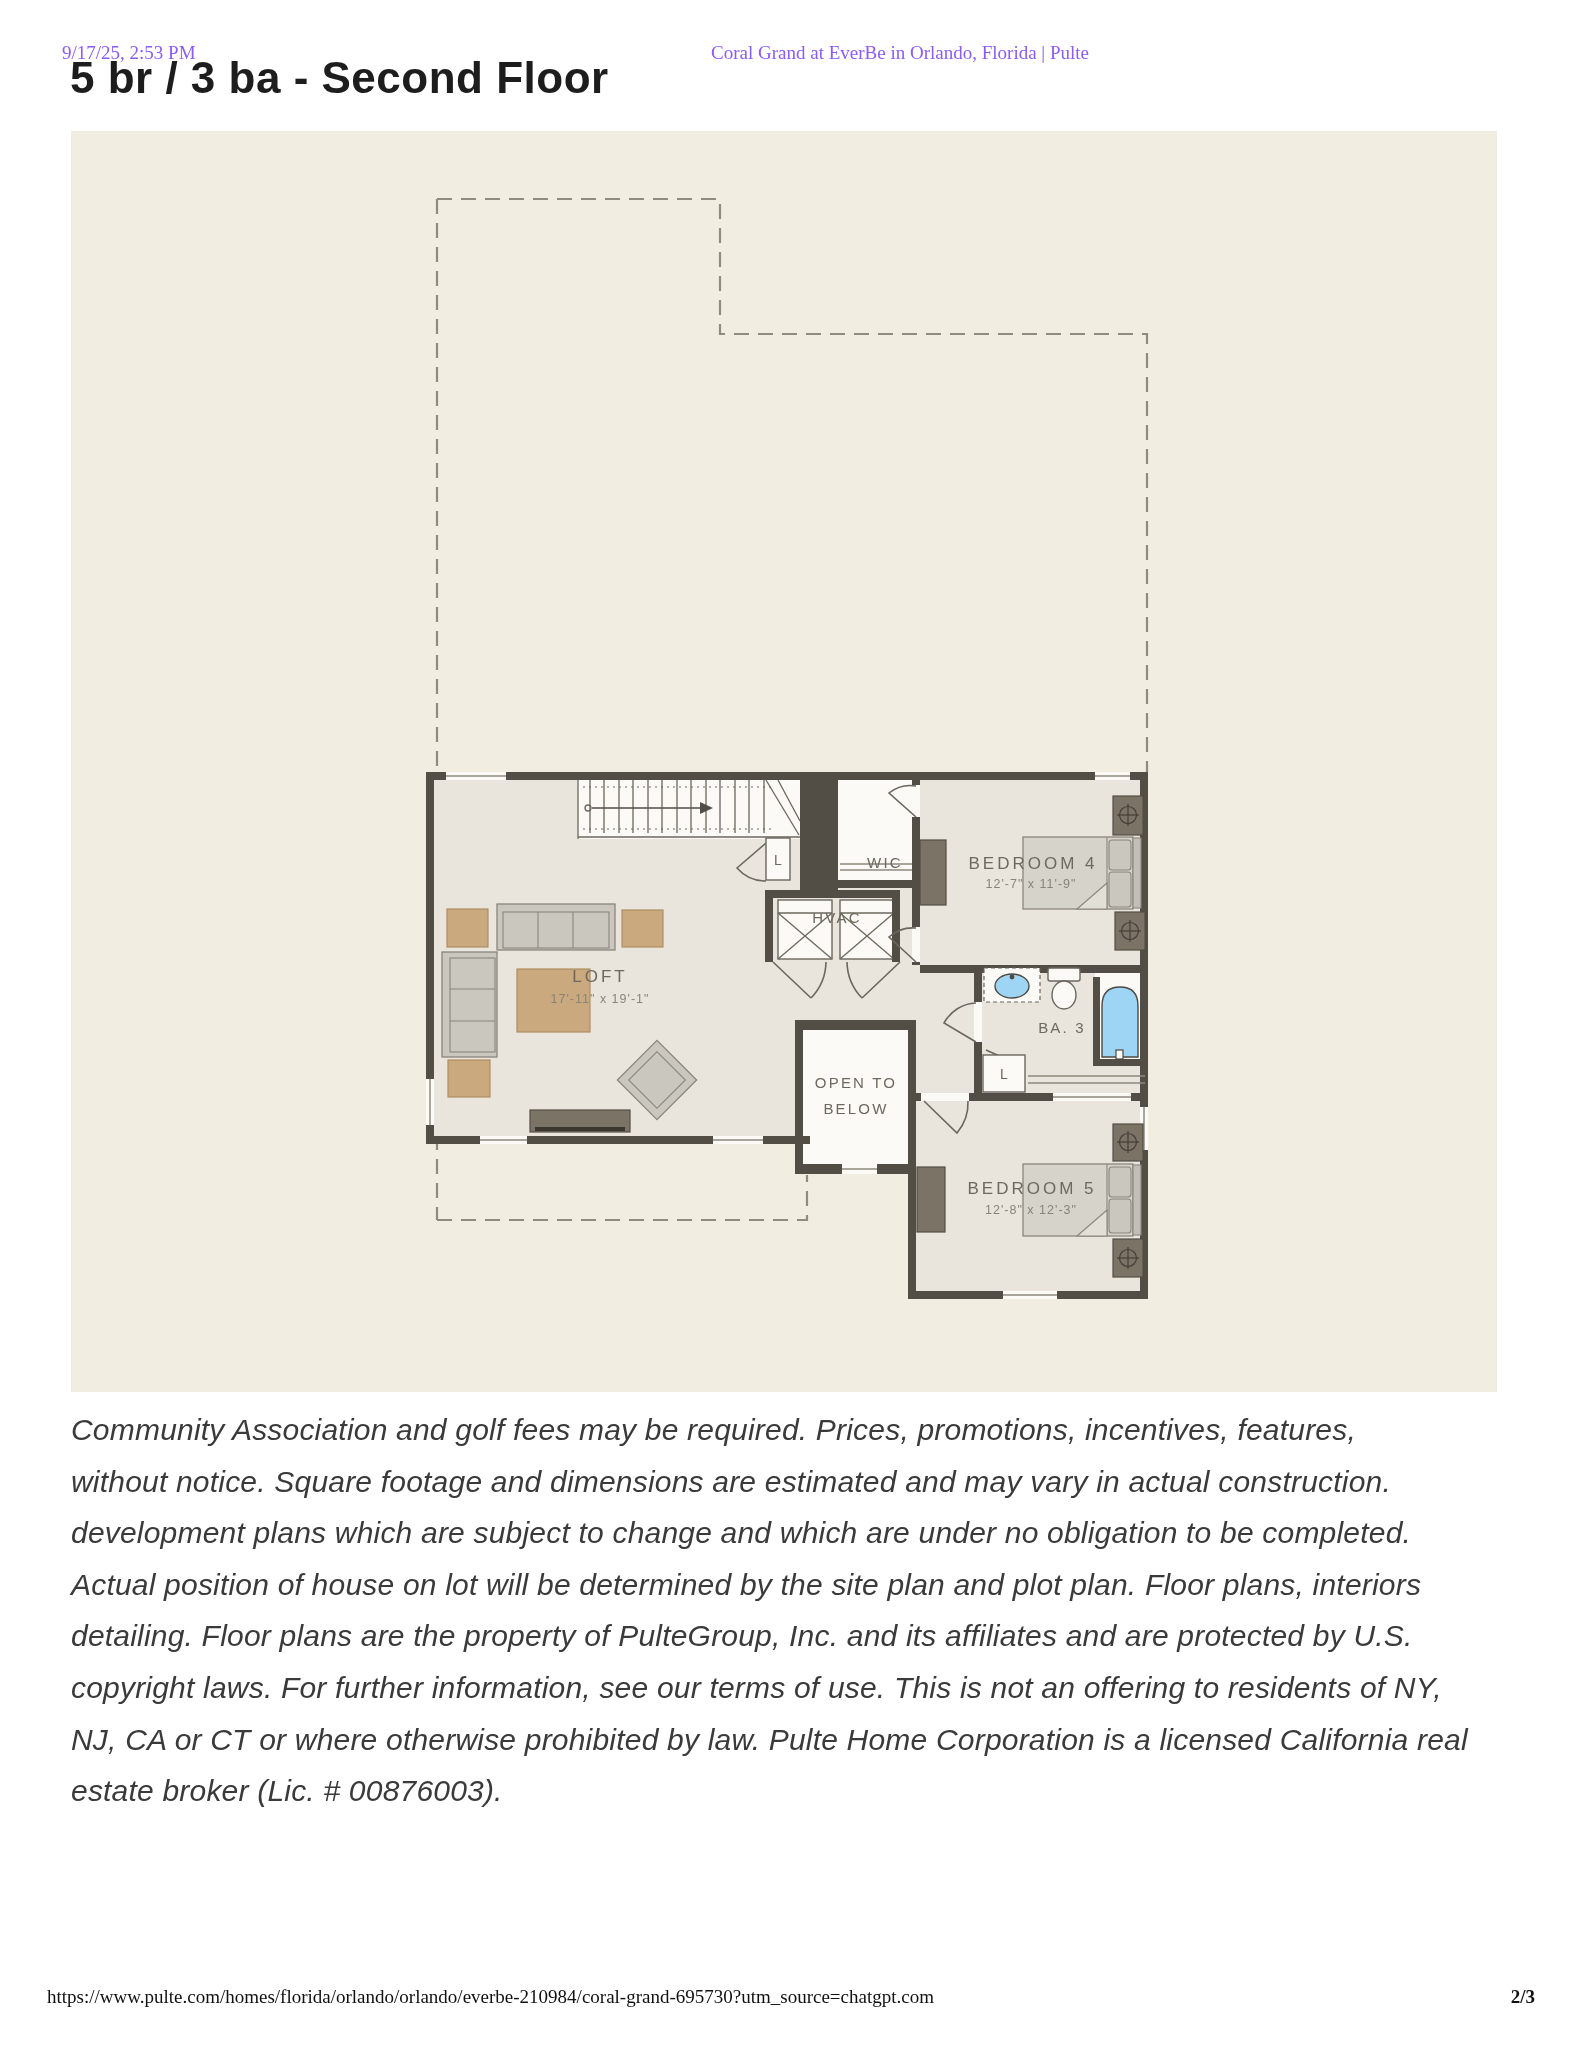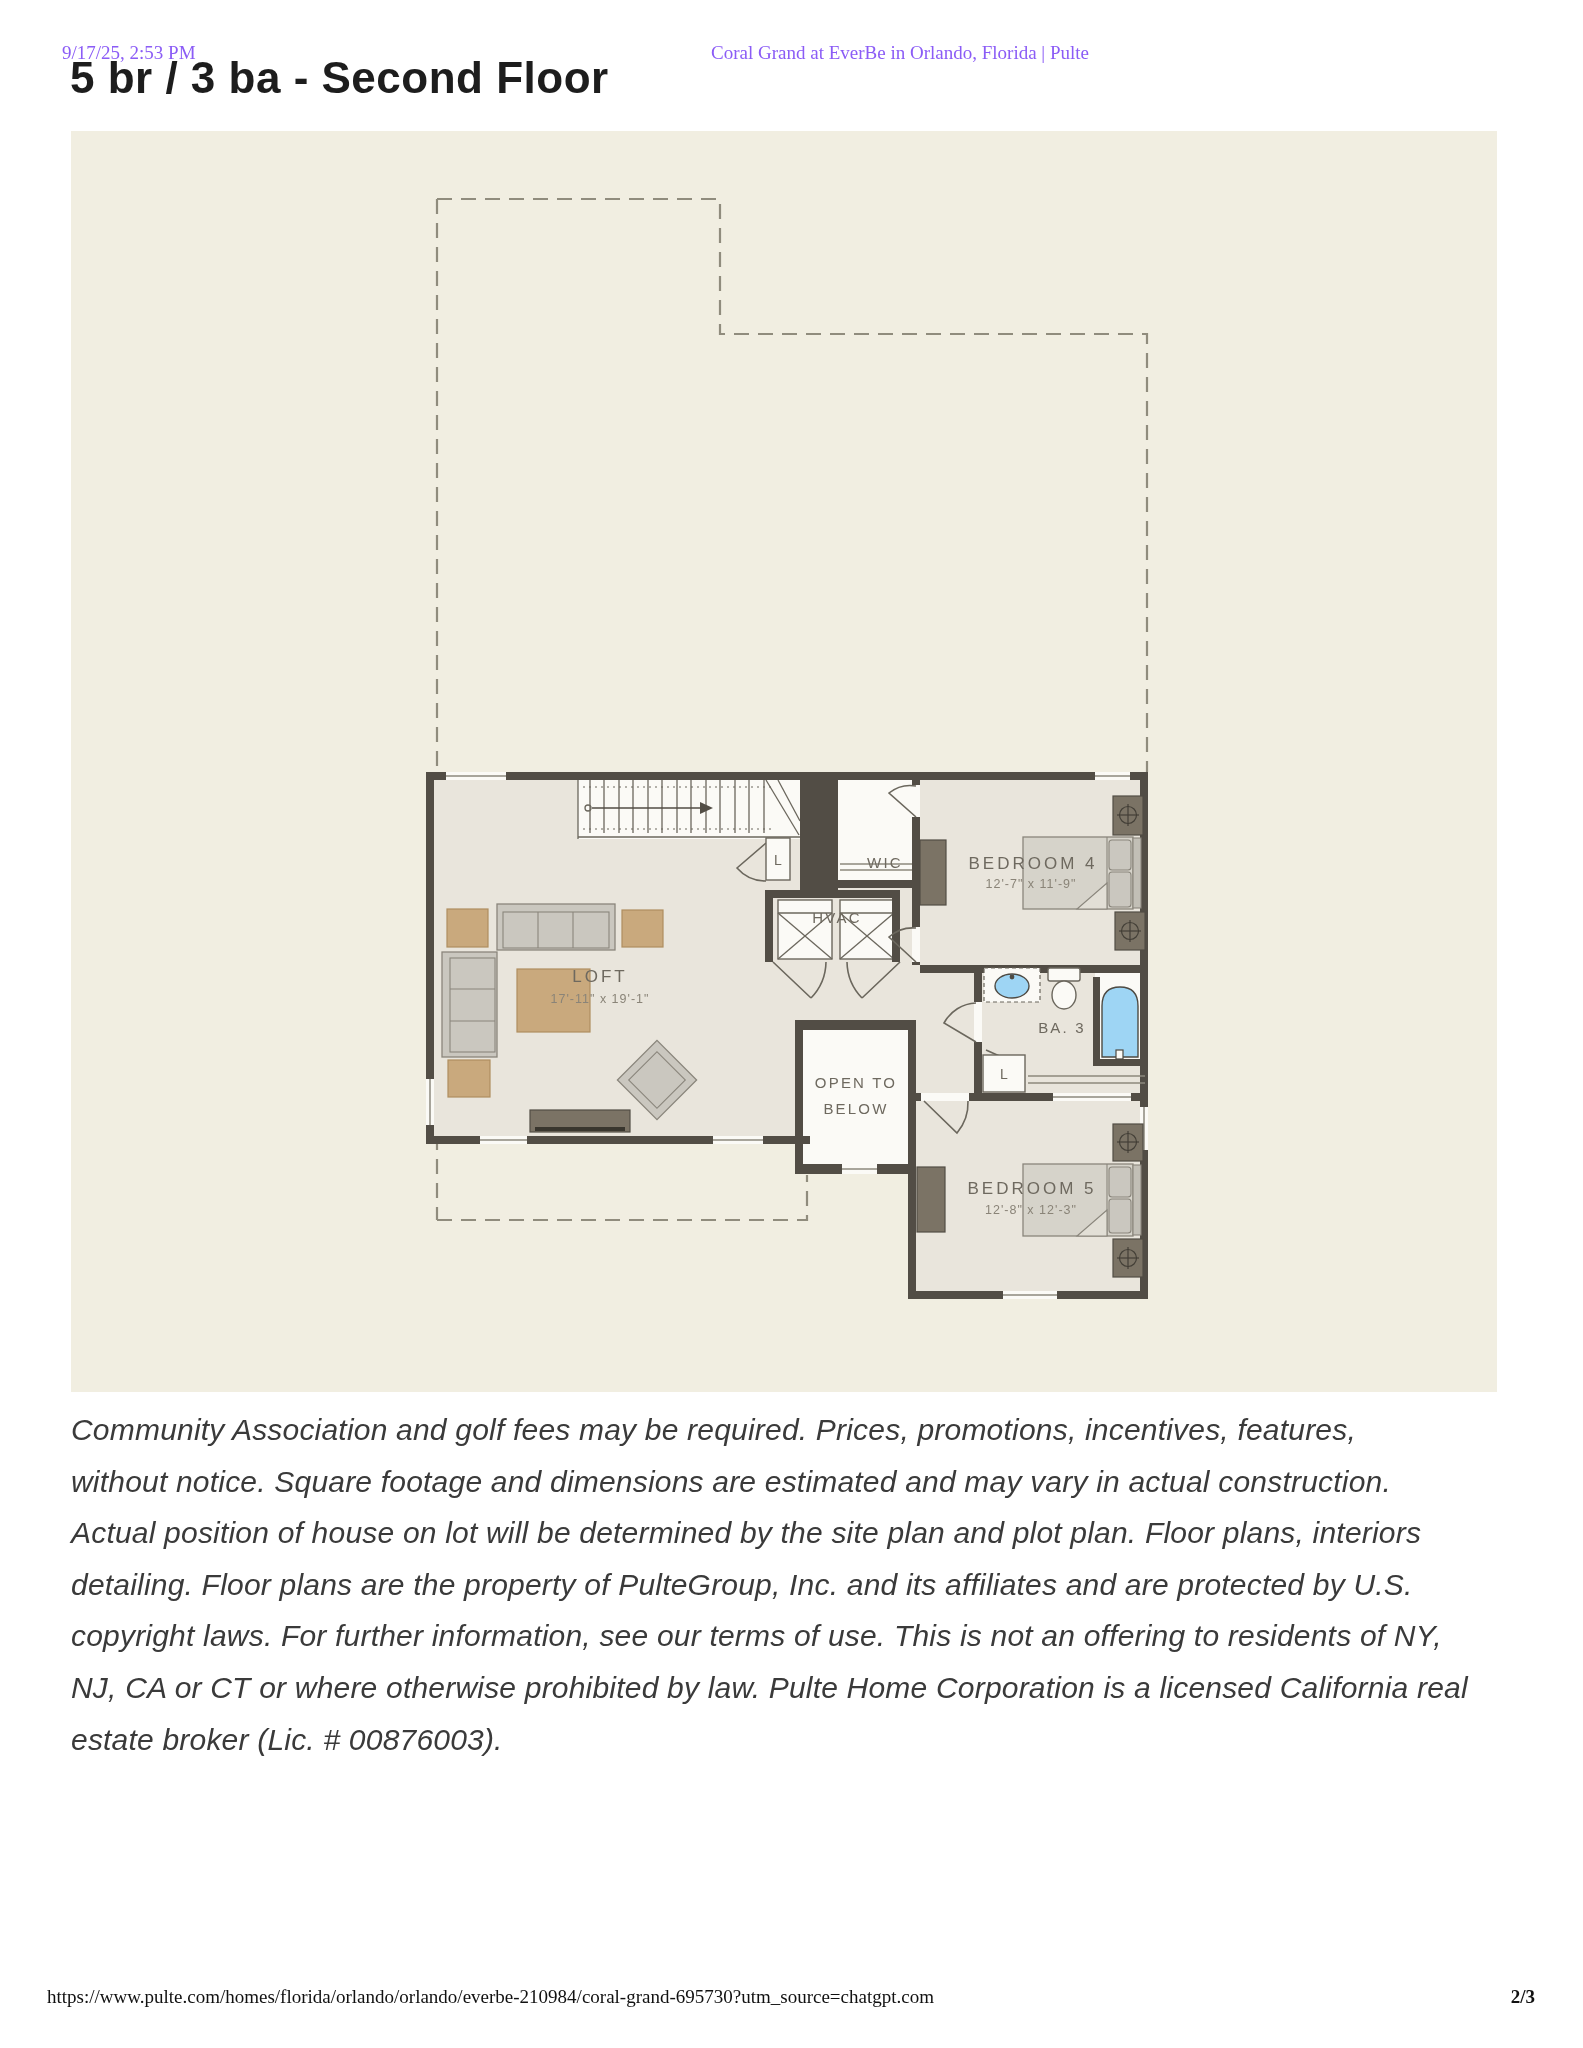--- a/index.html
+++ b/index.html
@@ -271,20 +271,21 @@
   <text class="lbl-med" x="785" y="957">OPEN TO</text>
   <text class="lbl-med" x="785" y="983">BELOW</text>
   <text class="lbl-s" x="707" y="734">L</text>
   <text class="lbl-s" x="933" y="948">L</text>
 </svg>
 </div>
 
 <div class="disclaimer">
   <div class="dline">Community Association and golf fees may be required. Prices, promotions, incentives, features,</div>
   <div class="dline">without notice. Square footage and dimensions are estimated and may vary in actual construction.</div>
+  <div class="dline">development plans which are subject to change and which are under no obligation to be completed.</div>
   <div class="dline">Actual position of house on lot will be determined by the site plan and plot plan. Floor plans, interiors</div>
   <div class="dline">detailing. Floor plans are the property of PulteGroup, Inc. and its affiliates and are protected by U.S.</div>
   <div class="dline">copyright laws. For further information, see our terms of use. This is not an offering to residents of NY,</div>
   <div class="dline">NJ, CA or CT or where otherwise prohibited by law. Pulte Home Corporation is a licensed California real</div>
   <div class="dline">estate broker (Lic. # 00876003).</div>
 </div>
 
 <div>
   <span id="ftr-url" class="print-footer-item serif">https://www.pulte.com/homes/florida/orlando/orlando/everbe-210984/coral-grand-695730?utm_source=chatgpt.com</span>
   <span id="ftr-page" class="print-footer-item serif">2/3</span>

